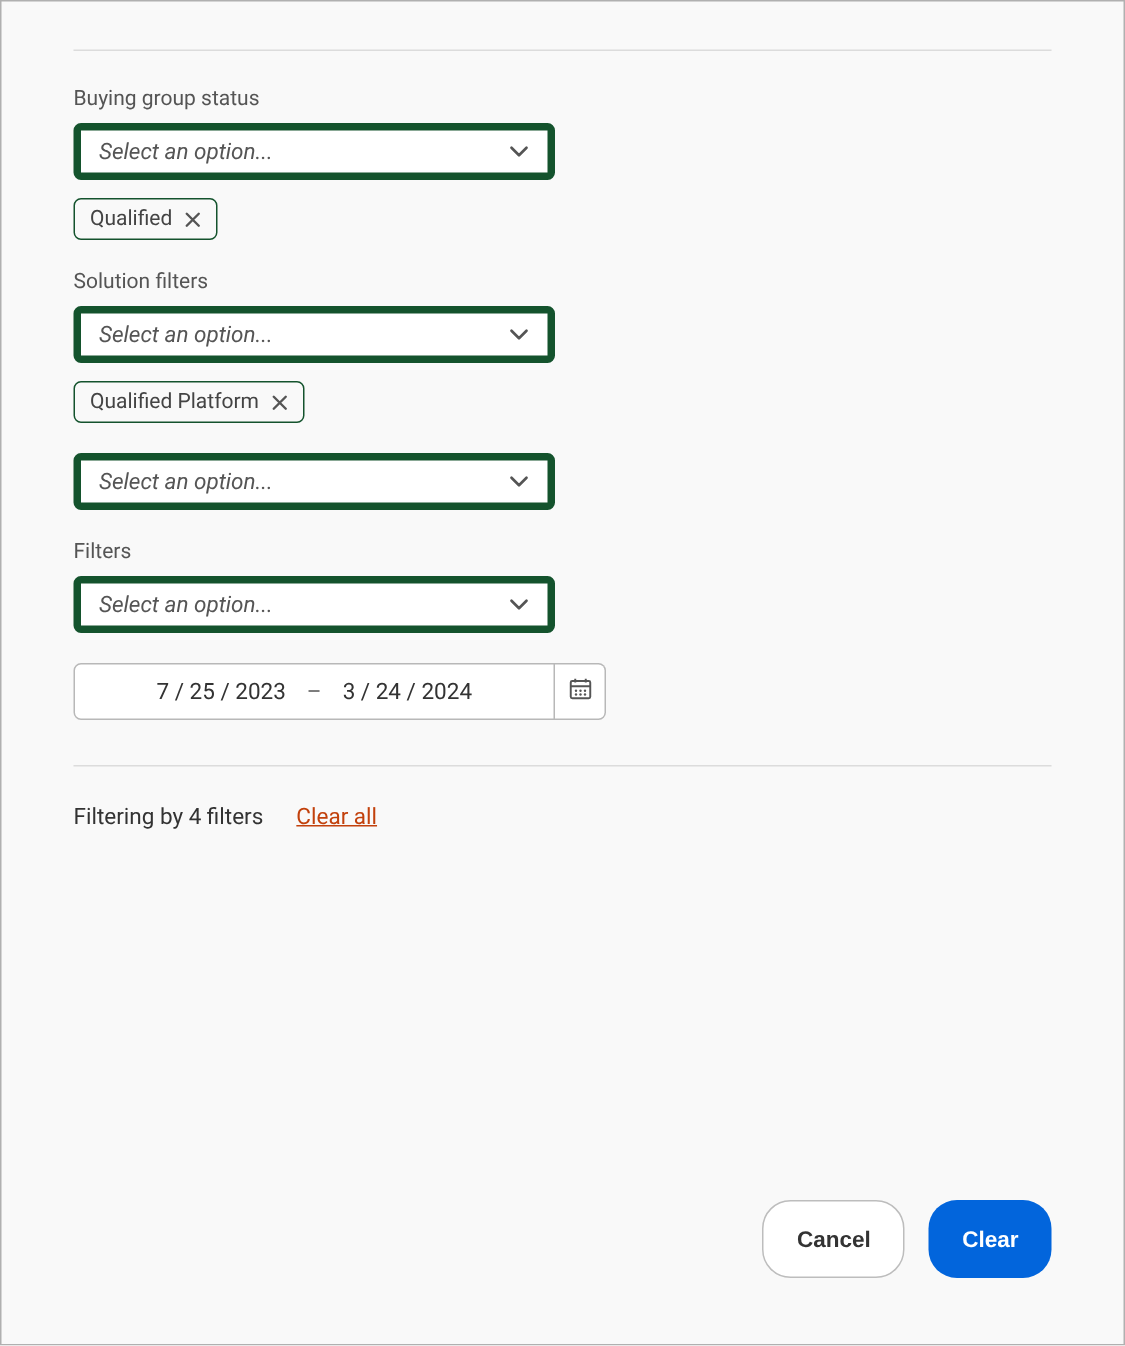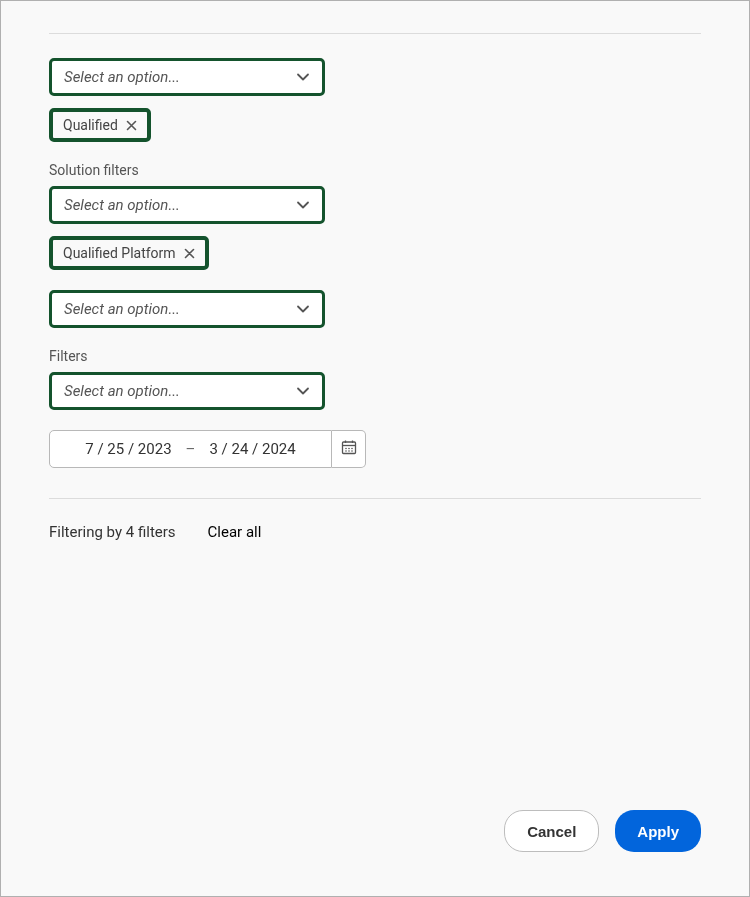--- a/index.html
+++ b/index.html
@@ -32,24 +32,24 @@
     border-top: 1px solid #dcdcdc;
     margin: 30px 0 24px 0;
   }
   .field { margin-bottom: 20px; }
   .label {
     font-size: 14px;
     color: #555;
     margin-bottom: 8px;
   }
   .select {
-    width: 276px;
+    width: 321px;
     height: 38px;
     background: #fff;
-    border: 3px solid #14532d;
+    border: 5px solid #14532d;
     border-radius: 5px;
     display: flex;
     align-items: center;
     justify-content: space-between;
     padding: 0 12px;
     cursor: pointer;
   }
   .select .placeholder {
     font-style: italic;
     color: #555;
@@ -59,36 +59,36 @@
   .tags {
     margin-top: 12px;
     display: flex;
     flex-wrap: wrap;
     gap: 8px;
   }
   .tag {
     display: inline-flex;
     align-items: center;
     gap: 8px;
-    border: 4px solid #14532d;
+    border: 1px solid #14532d;
     border-radius: 5px;
     padding: 5px 10px;
     background: #f9f9f9;
     font-size: 14px;
     color: #444;
     cursor: default;
   }
   .tag .close-icon {
     cursor: pointer;
     display: inline-flex;
   }
   .date-row {
     display: flex;
     align-items: stretch;
-    width: 317px;
+    width: 355px;
     margin-top: 20px;
   }
   .date-input {
     flex: 1;
     height: 38px;
     background: #fff;
     border: 1px solid #b8b8b8;
     border-radius: 5px 0 0 5px;
     display: flex;
     align-items: center;
@@ -106,37 +106,38 @@
     border-left: none;
     border-radius: 0 5px 5px 0;
     display: flex;
     align-items: center;
     justify-content: center;
     cursor: pointer;
   }
   .footer-row {
     display: flex;
     align-items: center;
-    gap: 32px;
+    gap: 22px;
     font-size: 15px;
     color: #333;
   }
   .clear-all {
-    color: #000000;
-    cursor: pointer;
+    color: #c2410c;
+    cursor: pointer;
+    text-decoration: underline;
   }
   .button-row {
     position: absolute;
     right: 48px;
     bottom: 44px;
     display: flex;
     gap: 16px;
   }
   .btn {
-    height: 42px;
+    height: 52px;
     padding: 0 22px;
     border-radius: 19px;
     font-size: 15px;
     font-weight: 600;
     border: none;
     cursor: pointer;
     display: inline-flex;
     align-items: center;
     justify-content: center;
   }
@@ -151,20 +152,21 @@
   }
 </style>
 </head>
 <body>
 
 <div class="panel">
 
   <hr class="divider">
 
   <div class="field">
+    <div class="label">Buying group status</div>
     <div class="select">
       <span class="placeholder">Select an option...</span>
       <span class="chevron-icon">
         <svg width="14" height="14" viewBox="0 0 14 14">
             <path d="M2 4.5 L7 9.5 L12 4.5" fill="none" stroke="#555" stroke-width="1.8" stroke-linecap="round" stroke-linejoin="round"></path>
           </svg>
       </span>
     </div>
     <div class="tags">
       <span class="tag">
@@ -249,16 +251,16 @@
 
   <hr class="divider-bottom">
 
   <div class="footer-row">
     <span>Filtering by 4 filters</span>
     <span class="clear-all">Clear all</span>
   </div>
 
   <div class="button-row">
     <button class="btn btn-secondary">Cancel</button>
-    <button class="btn btn-primary">Apply</button>
+    <button class="btn btn-primary">Clear</button>
   </div>
 
 </div>
 
 </body></html>

